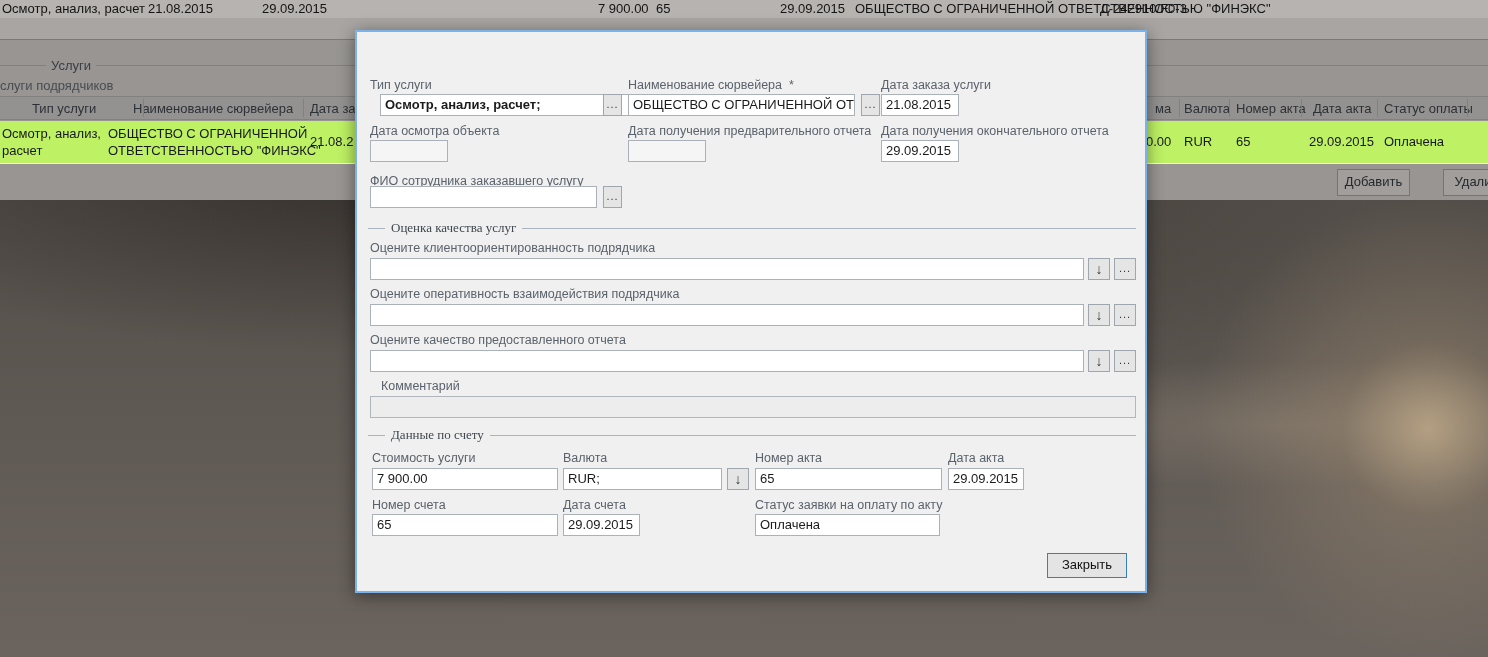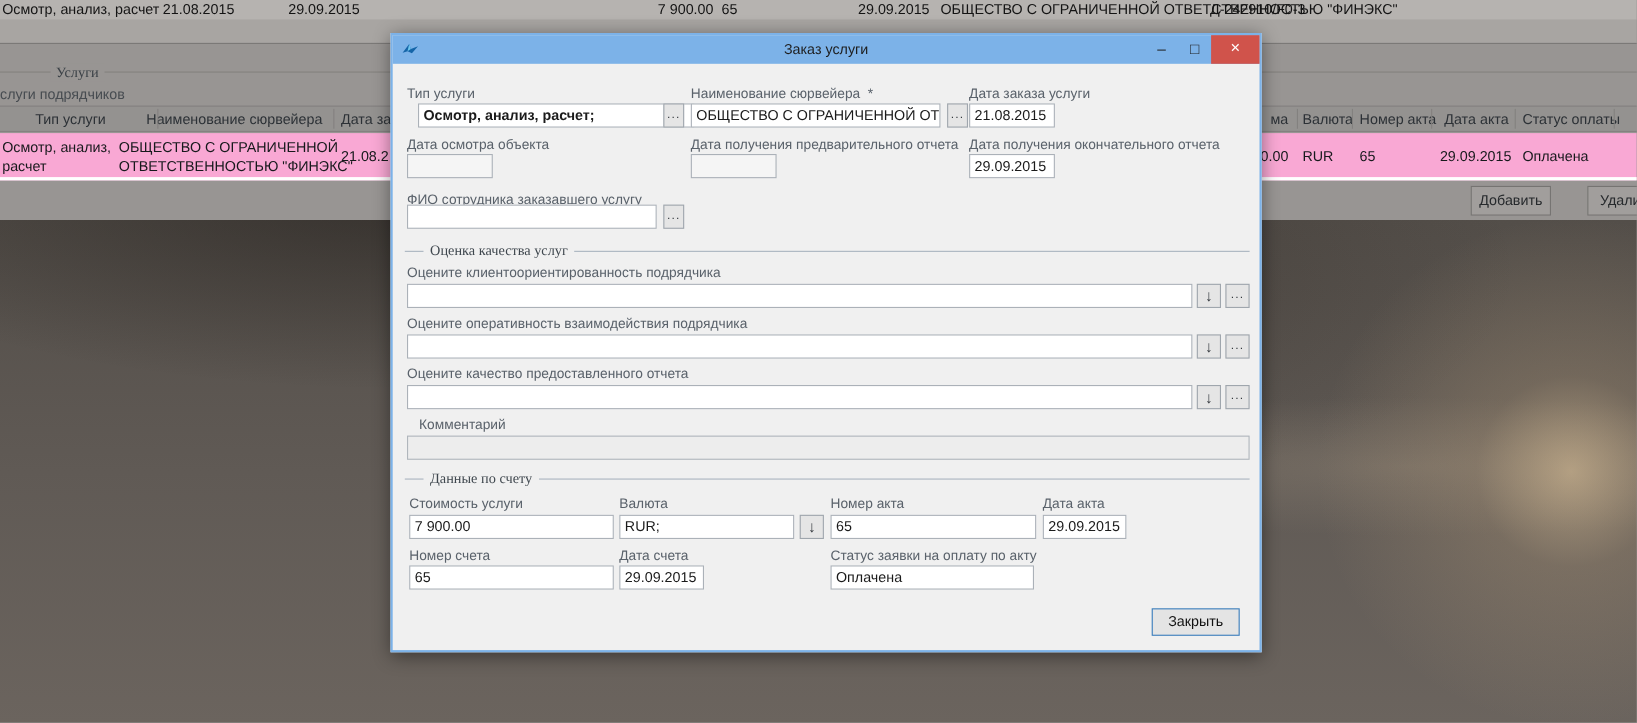--- a/index.html
+++ b/index.html
@@ -8,26 +8,26 @@
     font-family:"Liberation Sans",sans-serif;background:#999694;
   }
   .abs{position:absolute;}
   
   .bg-strip1{left:0;top:0;width:1488px;height:18px;background:#b6b3b0;}
   .bg-strip2{left:0;top:18px;width:1488px;height:21px;background:#a8a5a2;}
   .bg-divider{left:0;top:39px;width:1488px;height:1px;background:#7b7977;}
   .bg-main{left:0;top:40px;width:1488px;height:160px;background:#989593;}
   .bg-cell{position:absolute;top:1px;font-size:13px;color:#141414;white-space:nowrap;}
   .gb-line-bg{left:0;top:65px;width:1488px;height:1px;background:#83817f;}
-  .gb-legend-bg{left:46px;top:58px;font-size:13px;color:#3a4046;background:#989593;padding:0 5px;font-family:Liberation Serif, serif;}
+  .gb-legend-bg{left:46px;top:58px;font-size:13px;color:#3a4046;background:#989593;padding:0 5px;}
   .bg-subtitle{left:0;top:78px;font-size:13px;color:#474c51;}
   .hdr-band{left:0;top:96px;width:1488px;height:24px;background:#949290;border-top:1px solid #83817f;border-bottom:1px solid #83817f;box-sizing:border-box;}
   .hdr-cell{position:absolute;top:101px;font-size:13px;color:#2c3136;white-space:nowrap;}
   .sep-v{position:absolute;top:99px;width:1px;height:18px;background:#83817f;}
-  .data-row{left:0;top:121px;width:1488px;height:43px;background:#f9a8d4;border-bottom:3px solid #ffffff;box-sizing:border-box;}
+  .data-row{left:0;top:121px;width:1488px;height:43px;background:#bef264;border-bottom:1px solid #ffffff;box-sizing:border-box;}
   .row-cell{position:absolute;font-size:13px;color:#17191c;white-space:nowrap;}
   .pre{white-space:pre-line;line-height:17px;}
   .bg-btn{position:absolute;top:169px;height:27px;background:#a19e9c;border:1px solid #767472;box-sizing:border-box;font-size:13px;color:#26292c;text-align:center;line-height:24px;}
   .wallpaper{left:0;top:200px;width:1488px;height:457px;
     background:
       radial-gradient(circle at 96% 50%, rgba(236,206,160,0.55) 0%, rgba(200,170,130,0.22) 6%, rgba(0,0,0,0) 16%),
       radial-gradient(ellipse 620px 90px at 86% 49%, rgba(165,150,130,0.30), rgba(0,0,0,0) 70%),
       radial-gradient(ellipse 900px 280px at 25% -6%, rgba(24,20,17,0.50), rgba(0,0,0,0) 65%),
       radial-gradient(ellipse 700px 300px at 60% 10%, rgba(40,33,28,0.30), rgba(0,0,0,0) 70%),
       linear-gradient(180deg,#534e49 0%,#605a55 50%,#6b645e 100%);
@@ -105,34 +105,20 @@
   <div class="row-cell" style="left:1309px;top:13px;">29.09.2015</div>
   <div class="row-cell" style="left:1384px;top:13px;">Оплачена</div>
 </div>
 
 <div class="bg-btn" style="left:1337px;width:73px;">Добавить</div>
 <div class="bg-btn" style="left:1443px;width:60px;">Удали</div>
 
 <div class="abs wallpaper"></div>
 
 <div class="abs dialog">
-  <div class="titlebar">
-    <span class="app-icon">
-      <svg width="16" height="16" viewBox="0 0 16 16">
-        <path fill="#1565a8" d="M1 11 L7 3 L8.5 7.5 L15 5 L9.5 11.5 L5.5 9.5 Z"></path>
-        <path fill="#6fc7ee" d="M7 3 L8.5 7.5 L5.5 9.5 Z"></path>
-      </svg>
-    </span>
-    <span class="title-text">Заказ услуги</span>
-    <span class="win-controls">
-      <span class="wc wc-min">–</span>
-      <span class="wc wc-max">□</span>
-      <span class="wc wc-close">×</span>
-    </span>
-  </div>
 
   <span class="lbl" style="left:13px;top:46px;">Тип услуги</span>
   <div class="field" style="left:23px;top:62px;width:251px;font-weight:bold;">Осмотр, анализ, расчет;</div>
   <div class="sbtn" style="left:246px;top:62px;">...</div>
 
   <span class="lbl" style="left:271px;top:46px;"><span>Наименование сюрвейера</span>&nbsp;&nbsp;<span>*</span></span>
   <div class="field" style="left:271px;top:62px;width:227px;">ОБЩЕСТВО С ОГРАНИЧЕННОЙ ОТВЕТС</div>
   <div class="sbtn" style="left:504px;top:62px;">...</div>
 
   <span class="lbl" style="left:524px;top:46px;">Дата заказа услуги</span>

